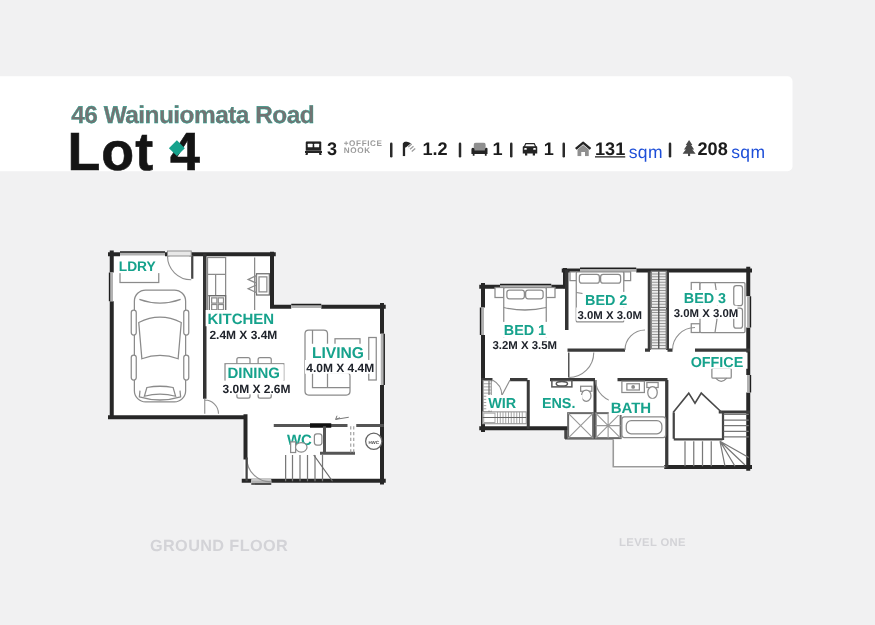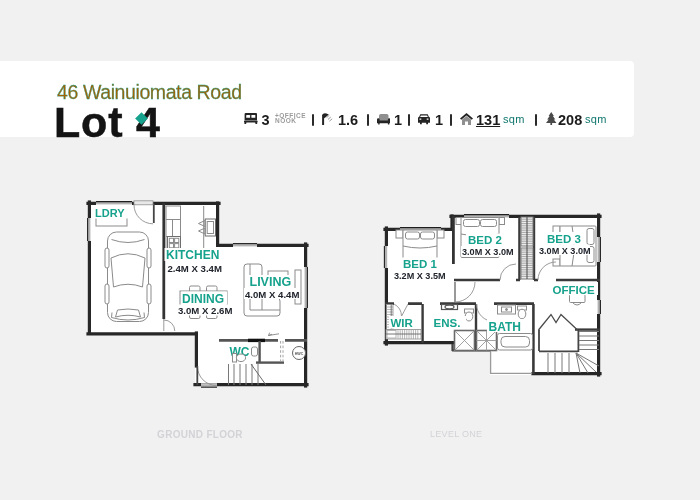--- a/index.html
+++ b/index.html
@@ -1,27 +1,27 @@
 <!DOCTYPE html>
 <html><head>
 <meta charset="utf-8">
 <style>
   html,body{margin:0;padding:0;}
   body{width:700px;height:500px;background:#f1f1f2;font-family:"Liberation Sans",sans-serif;position:relative;overflow:hidden;}
   .abs{position:absolute;}
   .sep{position:absolute;width:2px;height:11.5px;background:#2a2a2a;border-radius:1px;}
   .num{position:absolute;font-weight:bold;color:#1c1c1c;font-size:14.5px;}
-  .sqm{position:absolute;color:#0f766e;font-size:11px;letter-spacing:0.3px;}
+  .sqm{position:absolute;color:#1d4ed8;font-size:14px;letter-spacing:0.3px;}
 </style>
 </head>
 <body>
 
 <div class="abs" style="left:0;top:61px;width:634px;height:76px;background:#ffffff;border-radius:0 4px 4px 0;"></div>
 
-<div class="abs" style="left:57px;top:81px;font-size:19.5px;font-weight:normal;color:#a16207;letter-spacing:-0.4px;-webkit-text-stroke:0.3px #16a28c;">46 Wainuiomata Road</div>
+<div class="abs" style="left:57px;top:81px;font-size:19.5px;font-weight:bold;color:#737373;letter-spacing:-0.4px;-webkit-text-stroke:0.3px #16a28c;">46 Wainuiomata Road</div>
 
 <div class="abs" style="left:54px;top:98px;font-size:43px;font-weight:bold;color:#141414;letter-spacing:0.8px;-webkit-text-stroke:0.5px #141414;">Lot 4</div>
 
 <div class="abs" style="left:136.5px;top:114px;width:9px;height:9px;background:#16a28c;transform:rotate(45deg);"></div>
 
 <svg class="abs" style="left:244px;top:113px;" width="14" height="11" viewBox="0 0 14 11">
   <path fill="#242424" d="M1.6 0 H12 Q13 0 13 1 V7.6 H0.6 V1 Q0.6 0 1.6 0 Z"></path>
   <rect x="2.2" y="2" width="3.9" height="2.8" rx="0.4" fill="#fff"></rect>
   <rect x="7.4" y="2" width="3.9" height="2.8" rx="0.4" fill="#fff"></rect>
   <path fill="#242424" d="M0 7.8 H13.6 V9.4 H12.9 L13.3 11 H11.5 L11.2 9.4 H2.4 L2.1 11 H0.3 L0.7 9.4 H0 Z"></path>
@@ -32,21 +32,21 @@
 <div class="abs" style="left:275px;top:112.5px;font-size:6.5px;font-weight:bold;color:#9b9b9b;letter-spacing:0.5px;line-height:5.5px;">+OFFICE<br>NOOK</div>
 
 <div class="sep" style="left:311.5px;top:114px;"></div>
 
 <svg class="abs" style="left:322px;top:112.5px;" width="13" height="12" viewBox="0 0 13 12">
   <path d="M1.1 12 V1.8" stroke="#242424" stroke-width="2" fill="none"></path>
   <path fill="#242424" d="M0.2 2 Q1.4 -0.6 4.4 0.5 L6.8 1.6 L2.4 5.2 Z"></path>
   <path d="M4.6 4.6 L7.4 2.2 M6 6.4 L8.8 4 M7.4 8.2 L10.2 5.8" stroke="#9b9b9b" stroke-width="1" fill="none"></path>
 </svg>
 
-<div class="num" style="left:338px;top:112px;">1.6</div>
+<div class="num" style="left:338px;top:112px;">1.2</div>
 
 <div class="sep" style="left:367px;top:114px;"></div>
 
 <svg class="abs" style="left:376.5px;top:113.5px;" width="13.5" height="11" viewBox="0 0 13.5 11">
   <rect x="2" y="0" width="9.5" height="7.5" rx="1.8" fill="#8f8f8f"></rect>
   <path fill="#242424" d="M0 5.6 Q0 4.2 1.3 4.2 Q2.6 4.2 2.6 5.6 V6.4 H10.9 V5.6 Q10.9 4.2 12.2 4.2 Q13.5 4.2 13.5 5.6 V9.2 H12.3 V10.6 H10.9 V9.2 H2.6 V10.6 H1.2 V9.2 H0 Z"></path>
 </svg>
 
 <div class="num" style="left:394px;top:112px;">1</div>
 
@@ -493,15 +493,15 @@
       <rect x="432" y="316" width="34" height="12.5" fill="#fff"></rect>
       <text x="433.5" y="326.5" font-size="11.5" font-weight="bold" fill="#16a28c" font-family="Liberation Sans,sans-serif">ENS.</text>
     </g>
 
   <g>
       <rect x="487" y="319" width="38" height="13" fill="#fff"></rect>
       <text x="488.5" y="330.5" font-size="12" font-weight="bold" fill="#16a28c" font-family="Liberation Sans,sans-serif">BATH</text>
     </g>
 </svg>
 
-<div class="abs" style="left:120px;top:429px;width:160px;text-align:center;font-size:10px;font-weight:bold;color:#d3d3d7;letter-spacing:0.3px;">GROUND FLOOR</div>
-
-<div class="abs" style="left:430px;top:429px;width:160px;font-size:9px;font-weight:normal;color:#d3d3d7;letter-spacing:0.3px;">LEVEL ONE</div>
+<div class="abs" style="left:120px;top:429px;width:160px;font-size:13px;font-weight:bold;color:#d3d3d7;letter-spacing:0.3px;">GROUND FLOOR</div>
+
+<div class="abs" style="left:442px;top:429px;width:160px;text-align:center;font-size:9px;font-weight:bold;color:#d3d3d7;letter-spacing:0.3px;">LEVEL ONE</div>
 
 </body></html>

